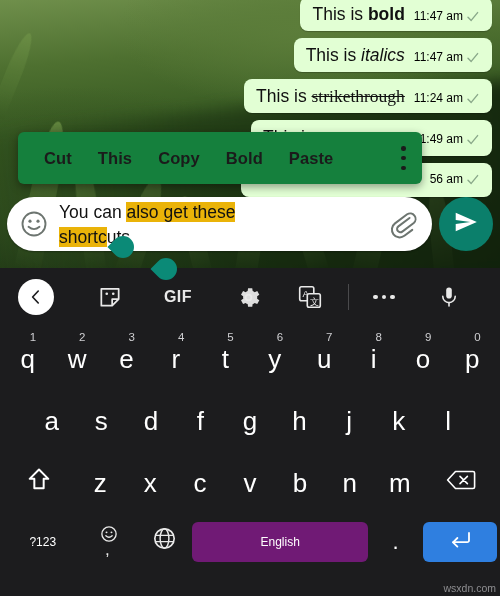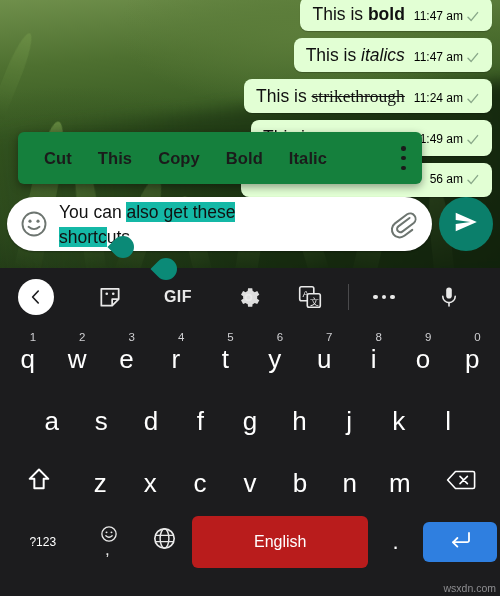--- a/index.html
+++ b/index.html
@@ -165,21 +165,21 @@
     flex: 1;
     margin-left: 10px;
     margin-right: 6px;
     font-size: 17.5px;
     color: #111;
     line-height: 25px;
     height: 50px;
     padding-top: 2px;
   }
   .sel-hl {
-    background: #14b8a6;
+    background: #eab308;
   }
   .clip-btn {
     width: 30px; height: 30px;
     margin-right: 14px;
     flex: none;
   }
   .send-btn {
     width: 54px; height: 54px;
     border-radius: 50%;
     background: #0b7f6b;
@@ -279,24 +279,24 @@
     left: 50%;
     margin-left: 2px;
     font-size: 11.5px;
     color: #cfcfd2;
     font-weight: 400;
   }
   .key.wide { flex: 1.45; }
   .row-mid { padding: 0 24px; }
   .key.spacebar {
     flex: 3.2;
-    background: #b91c1c;
+    background: #701a75;
     border-radius: 6px;
-    font-size: 16px;
-    height: 52px;
+    font-size: 12px;
+    height: 40px;
     color: #ffffff;
   }
   .key.enter {
     flex: 1.35;
     background: #2f7fe0;
     border-radius: 6px;
     height: 40px;
   }
   .key.sym {
     font-size: 12px;
@@ -389,21 +389,21 @@
       </div>
     </div>
 
   </div>
 
   <div class="ctx-menu">
     <div class="ctx-item">Cut</div>
     <div class="ctx-item">This</div>
     <div class="ctx-item">Copy</div>
     <div class="ctx-item">Bold</div>
-    <div class="ctx-item">Italic</div>
+    <div class="ctx-item">Paste</div>
     <div class="ctx-more">
         <i></i>
         <i></i>
         <i></i>
       </div>
   </div>
 
   <div class="input-row">
     <div class="input-pill">
       <span class="emoji-btn">

